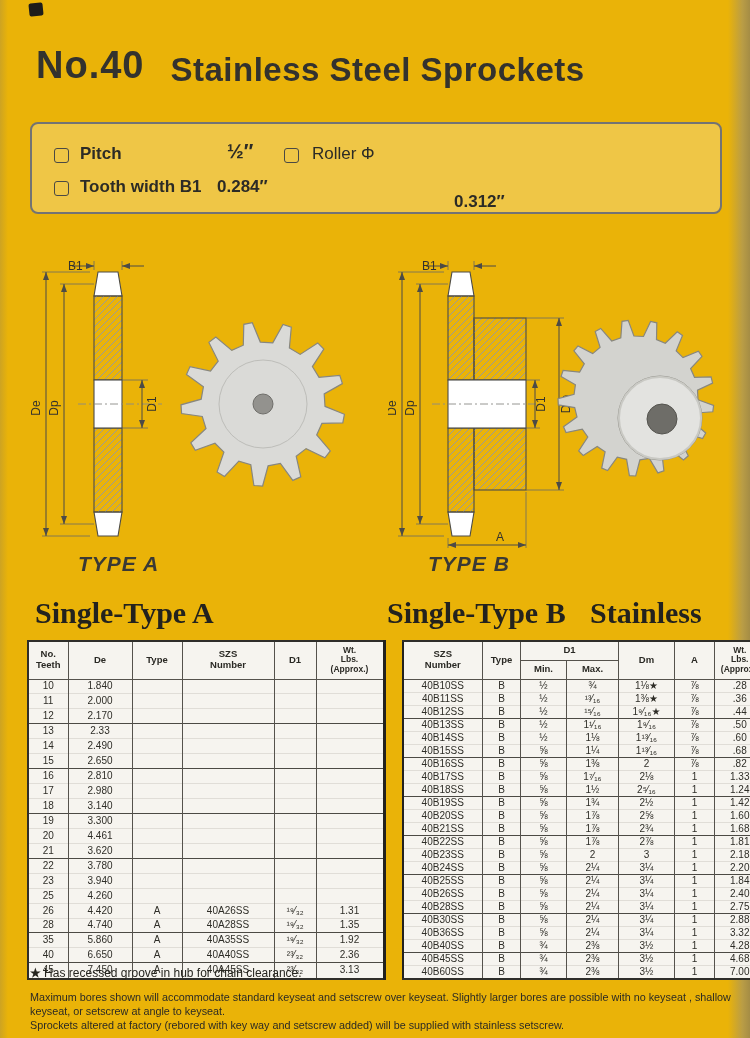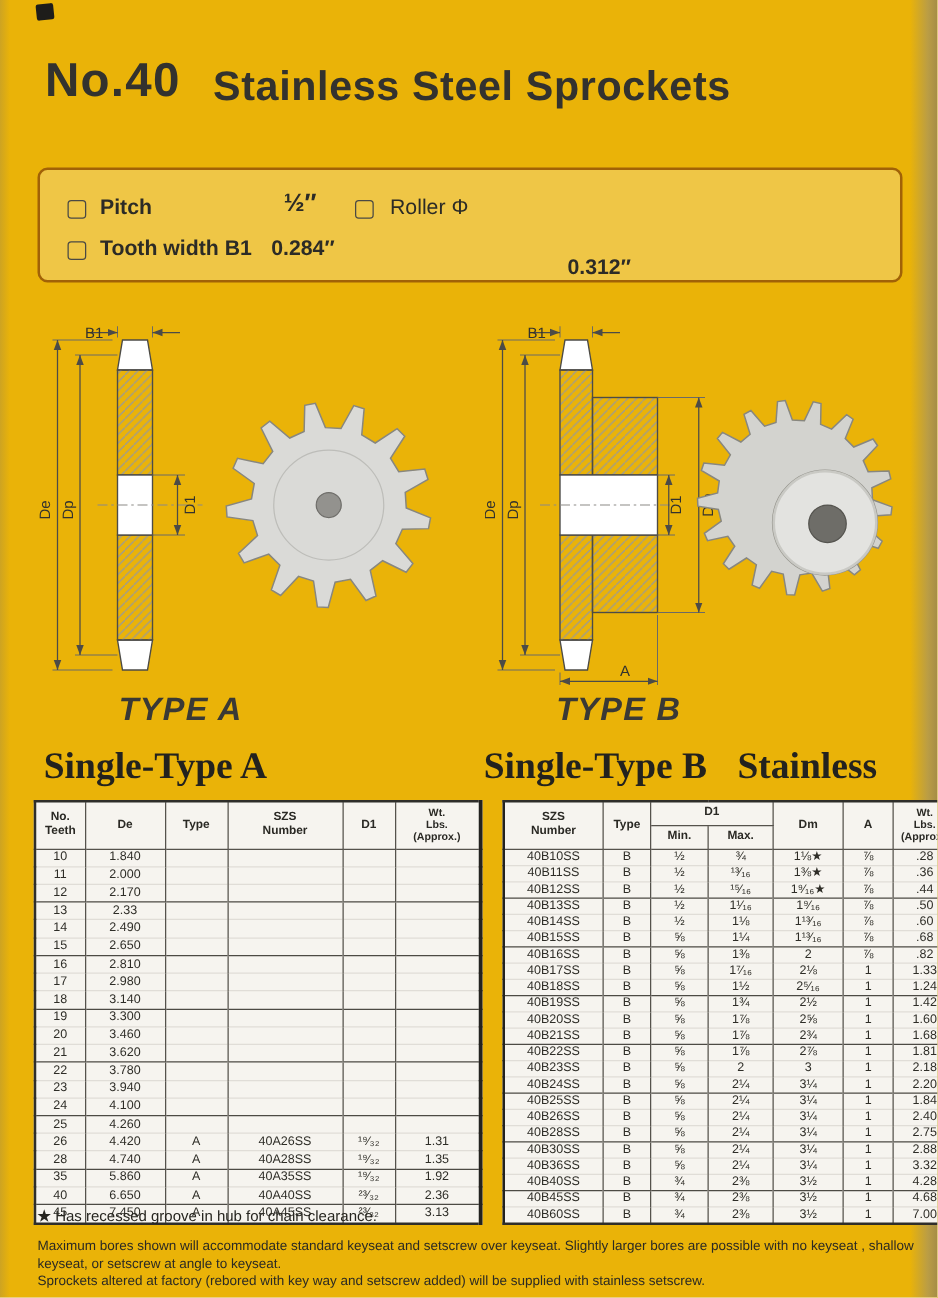--- a/index.html
+++ b/index.html
@@ -12,30 +12,30 @@
   .scan-edge-left{position:absolute;top:0;left:0;width:8px;height:100%;
     background:linear-gradient(to right,rgba(120,117,112,.25),rgba(120,117,112,0));}
   .corner-mark{position:absolute;left:29px;top:3px;width:14px;height:13px;background:#1e1d1a;border-radius:2px;transform:rotate(-6deg);}
 
   
   .hdr{position:absolute;left:36px;top:44px;white-space:nowrap;}
   .hdr .no{font-size:38px;font-weight:bold;color:#33322e;letter-spacing:1px;}
   .hdr .title{font-size:33px;font-weight:bold;color:#33322e;margin-left:26px;letter-spacing:.5px;position:relative;top:3px;}
 
   
-  .specbox{position:absolute;left:30px;top:134px;width:688px;height:88px;border:2px solid #a16207;border-radius:8px;background:rgba(255,255,255,.25);}
+  .specbox{position:absolute;left:30px;top:122px;width:688px;height:88px;border:2px solid #737373;border-radius:8px;background:rgba(255,255,255,.25);}
   .spec-row{position:absolute;left:0;width:100%;height:24px;}
   .chk{display:inline-block;width:13px;height:13px;border:1.6px solid #4a4944;border-radius:3px;vertical-align:middle;background:transparent;}
   .spec-label{font-size:17px;font-weight:bold;color:#2c2b26;vertical-align:middle;}
   .spec-val{font-size:17px;font-weight:bold;color:#2c2b26;vertical-align:middle;}
   .frac{font-size:20px;font-weight:bold;}
 
   
   .diagram{position:absolute;}
-  .dcap{position:absolute;font-size:26px;font-weight:bold;font-style:italic;color:#3a3935;letter-spacing:1px;margin-left:17px;}
+  .dcap{position:absolute;font-size:21px;font-weight:bold;font-style:italic;color:#3a3935;letter-spacing:1px;}
 
   
   .sect{position:absolute;font-family:"Liberation Serif",serif;font-weight:bold;font-size:30px;color:#23221e;white-space:nowrap;}
 
   
   .tables-wrap{position:absolute;left:27px;top:640px;display:flex;gap:16px;}
   table{border-collapse:collapse;table-layout:fixed;background:#f6f4ef;}
   table.tA{width:356px;border:2px solid #2f2e2a;border-right:3px solid #23221f;}
   table.tB{width:363px;border:2px solid #2f2e2a;border-left:2px solid #23221f;}
   th{font-size:9.5px;font-weight:bold;color:#2a2924;border:1px solid #55524c;white-space:pre-line;line-height:1.15;padding:1px 0;}
@@ -288,21 +288,21 @@
           <tr>
             <td>19</td>
             <td>3.300</td>
             <td></td>
             <td></td>
             <td></td>
             <td></td>
           </tr>
           <tr>
             <td>20</td>
-            <td>3.460</td>
+            <td>4.461</td>
             <td></td>
             <td></td>
             <td></td>
             <td></td>
           </tr>
           <tr class="group-end">
             <td>21</td>
             <td>3.620</td>
             <td></td>
             <td></td>
@@ -313,28 +313,20 @@
             <td>22</td>
             <td>3.780</td>
             <td></td>
             <td></td>
             <td></td>
             <td></td>
           </tr>
           <tr>
             <td>23</td>
             <td>3.940</td>
-            <td></td>
-            <td></td>
-            <td></td>
-            <td></td>
-          </tr>
-          <tr class="group-end">
-            <td>24</td>
-            <td>4.100</td>
             <td></td>
             <td></td>
             <td></td>
             <td></td>
           </tr>
           <tr>
             <td>25</td>
             <td>4.260</td>
             <td></td>
             <td></td>

